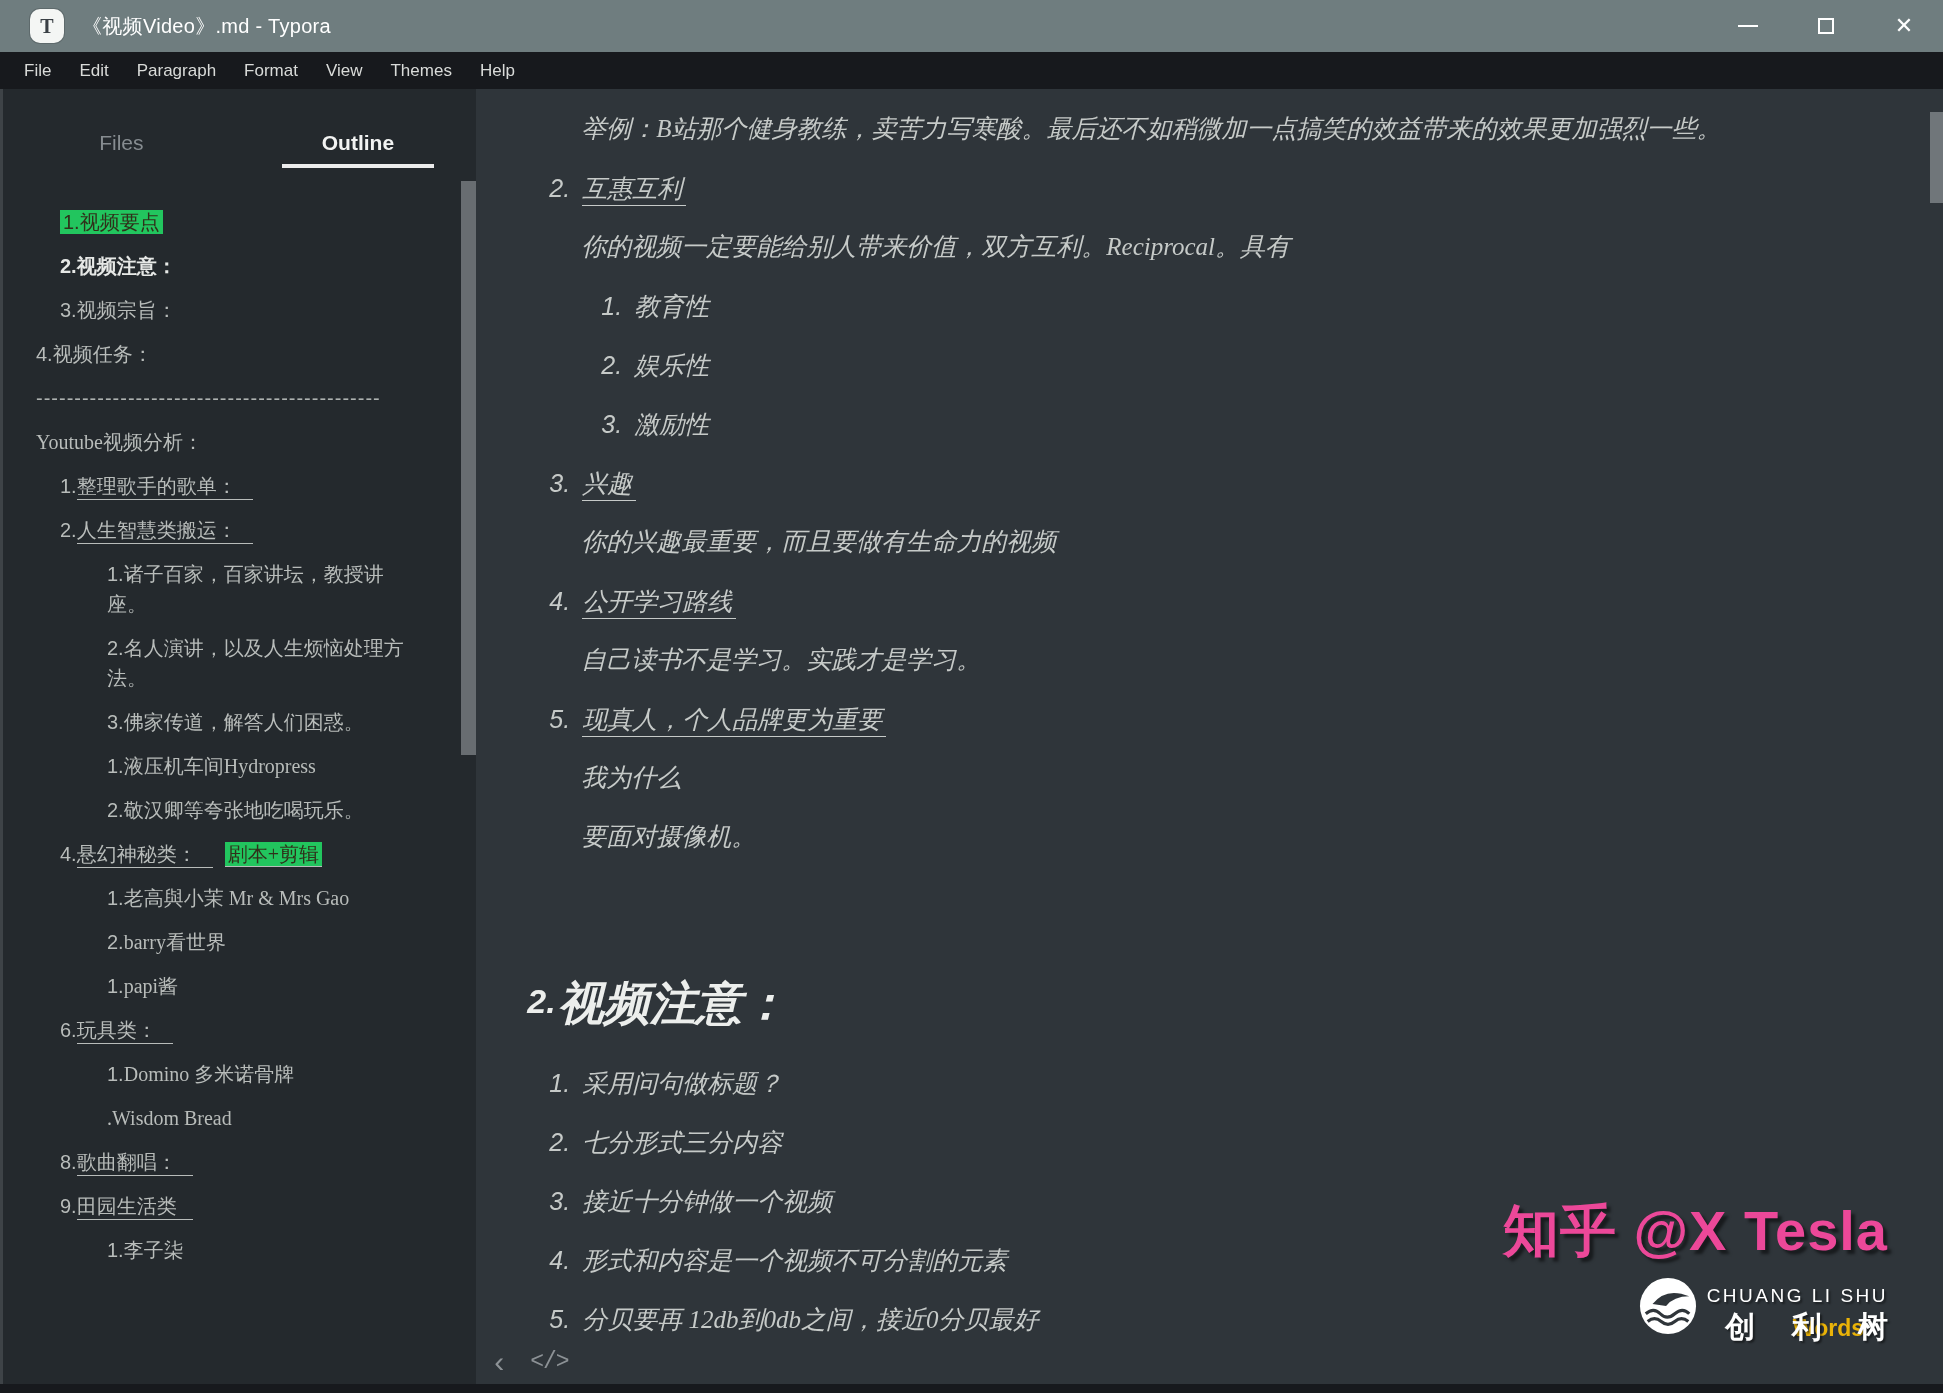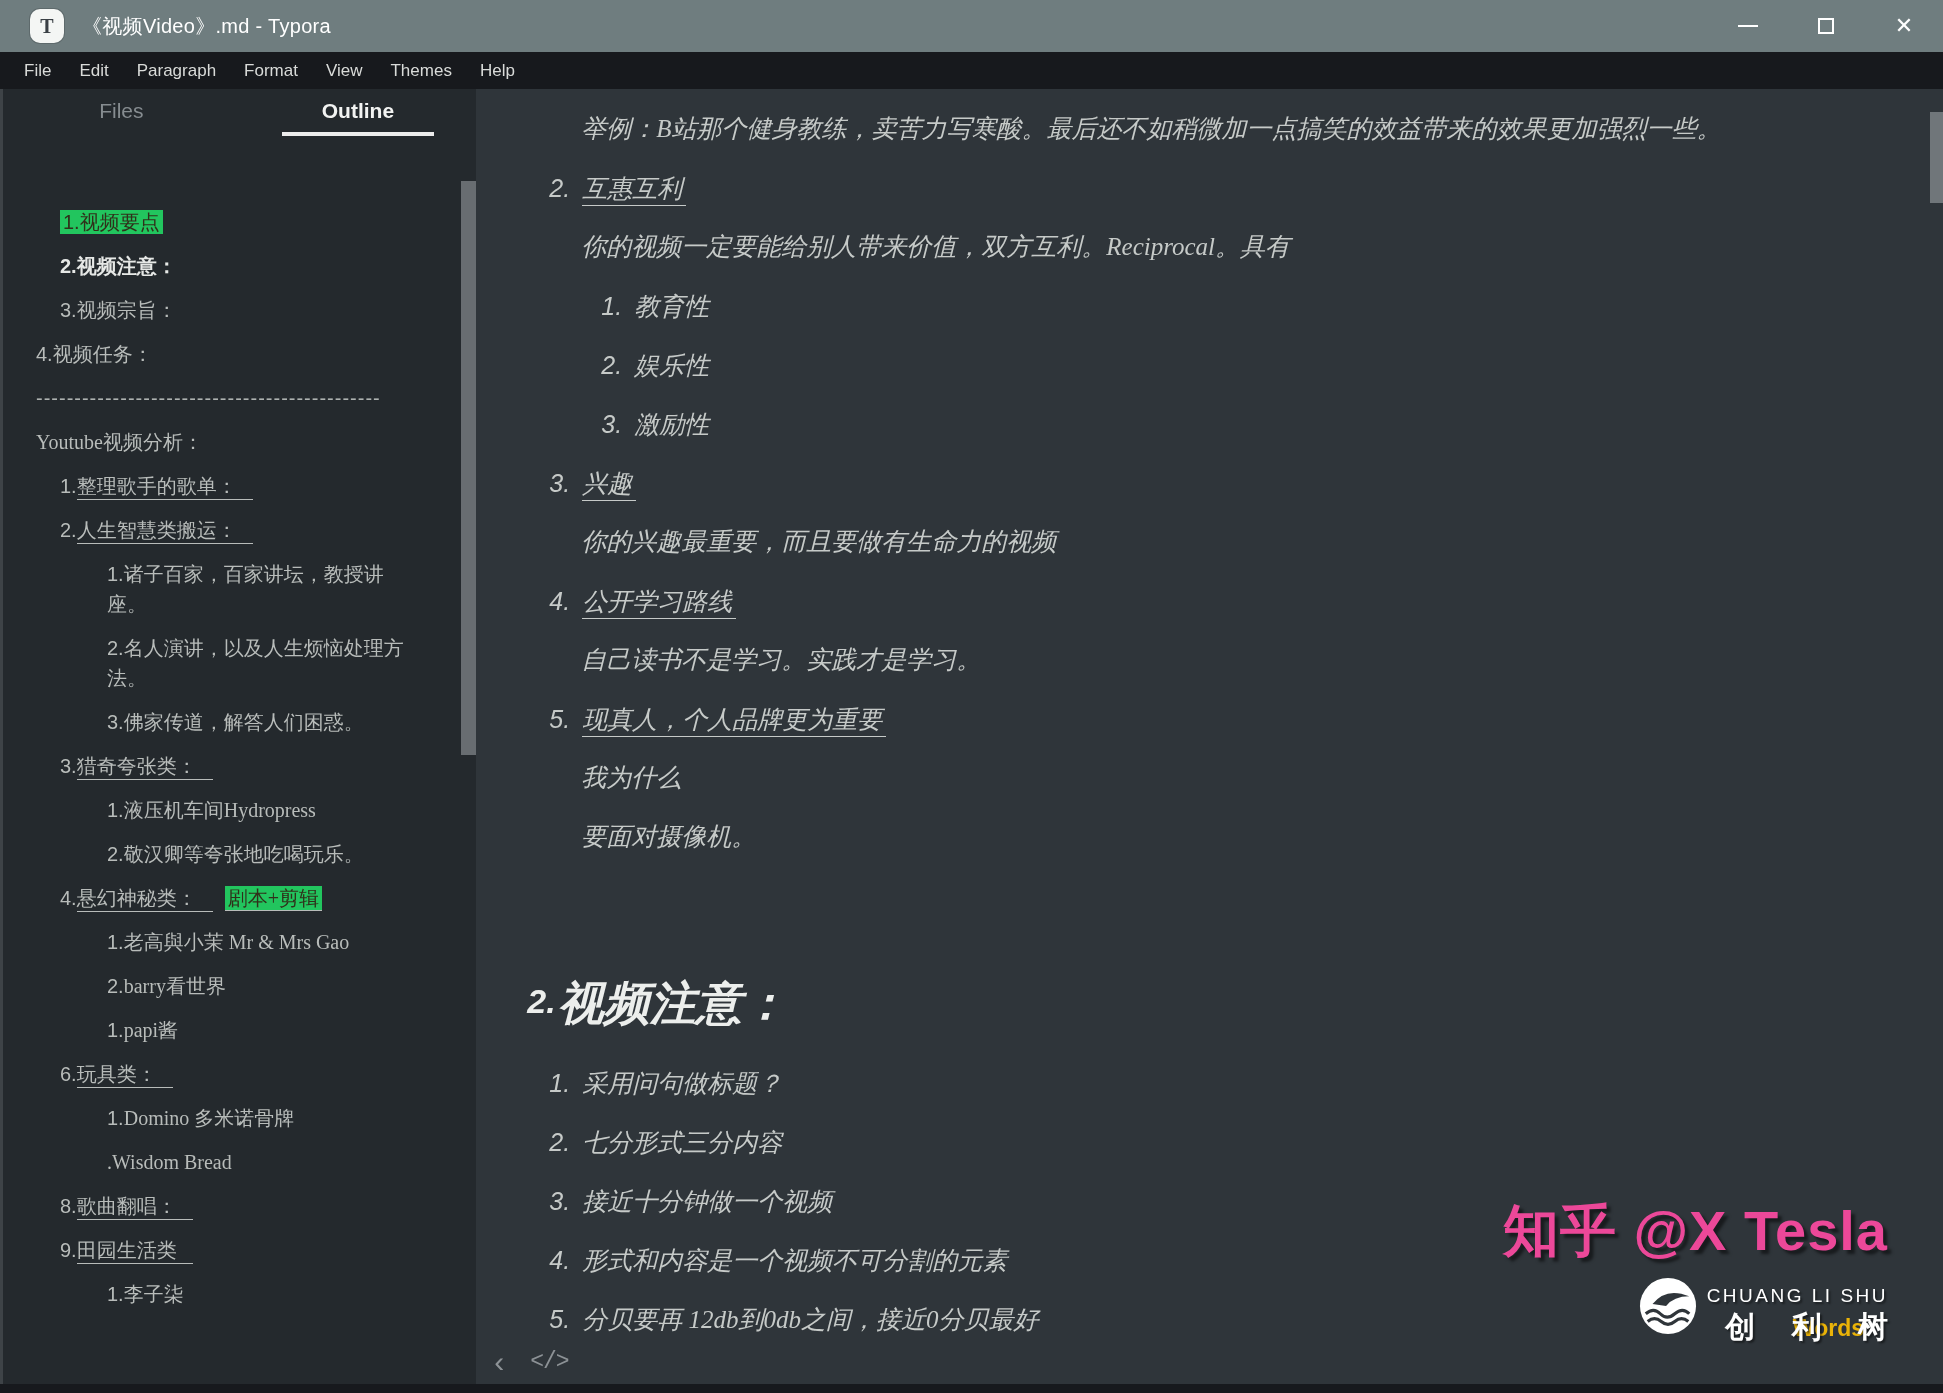--- a/index.html
+++ b/index.html
@@ -28,21 +28,21 @@
   .menu-item { color:#d9dbd9; font-size:17px; padding:0 14px; height:37px;
                display:flex; align-items:center; }
 
   
   .app { position:absolute; left:0; top:89px; width:1943px; height:1296px;
          border-left:3px solid #3e4347; display:flex; }
 
   
   .sidebar { position:relative; width:474px; height:100%; background:#24292d;
              color:#b8bcba; font-family:"Liberation Serif", serif; overflow:hidden; }
-  .tabs { display:flex; padding-top:10px; height:78px; }
+  .tabs { display:flex; padding-top:42px; height:78px; }
   .tab { width:50%; text-align:center; font-size:21px;
          font-family:"Liberation Sans", sans-serif; }
   .tab.files { color:#868c90; }
   .tab.outline { color:#f2f3f2; font-weight:bold; }
   .tab-underline { width:152px; height:4px; background:#ececec; margin:9px auto 0; }
   .outline-list { padding-top:40px; }
   .orow { font-size:20px; line-height:30px; margin-bottom:14px; padding-right:55px; }
   .o0 { padding-left:33px; }
   .o1 { padding-left:57px; }
   .o2 { padding-left:104px; }
@@ -146,21 +146,20 @@
           <div class="orow o1"><span><span class="onum bold">2.</span><span class="otx bold">视频注意：</span></span></div>
           <div class="orow o1"><span><span class="onum">3.</span><span class="otx">视频宗旨：</span></span></div>
           <div class="orow o0"><span><span class="onum">4.</span><span class="otx">视频任务：</span></span></div>
           <div class="orow o0 dash"><span><span class="onum"></span><span class="otx">---------------------------------------------</span></span></div>
           <div class="orow o0"><span><span class="onum"></span><span class="otx">Youtube视频分析：</span></span></div>
           <div class="orow o1"><span><span class="onum">1.</span><span class="otx u">整理歌手的歌单：</span></span></div>
           <div class="orow o1"><span><span class="onum">2.</span><span class="otx u">人生智慧类搬运：</span></span></div>
           <div class="orow o2"><span><span class="onum">1.</span><span class="otx">诸子百家，百家讲坛，教授讲座。</span></span></div>
           <div class="orow o2"><span><span class="onum">2.</span><span class="otx">名人演讲，以及人生烦恼处理方法。</span></span></div>
           <div class="orow o2"><span><span class="onum">3.</span><span class="otx">佛家传道，解答人们困惑。</span></span></div>
-          <div class="orow o1"><span><span class="onum">3.</span><span class="otx u">猎奇夸张类：</span></span></div>
           <div class="orow o2"><span><span class="onum">1.</span><span class="otx">液压机车间Hydropress</span></span></div>
           <div class="orow o2"><span><span class="onum">2.</span><span class="otx">敬汉卿等夸张地吃喝玩乐。</span></span></div>
           <div class="orow o1"><span><span class="onum">4.</span><span class="otx u">悬幻神秘类：</span></span><span class="hlbox suffix">剧本+剪辑</span></div>
           <div class="orow o2"><span><span class="onum">1.</span><span class="otx">老高與小茉 Mr &amp; Mrs Gao</span></span></div>
           <div class="orow o2"><span><span class="onum">2.</span><span class="otx">barry看世界</span></span></div>
           <div class="orow o2"><span><span class="onum">1.</span><span class="otx">papi酱</span></span></div>
           <div class="orow o1"><span><span class="onum">6.</span><span class="otx u">玩具类：</span></span></div>
           <div class="orow o2"><span><span class="onum">1.</span><span class="otx">Domino 多米诺骨牌</span></span></div>
           <div class="orow o2"><span><span class="onum"></span><span class="otx">.Wisdom Bread</span></span></div>
           <div class="orow o1"><span><span class="onum">8.</span><span class="otx u">歌曲翻唱：</span></span></div>

